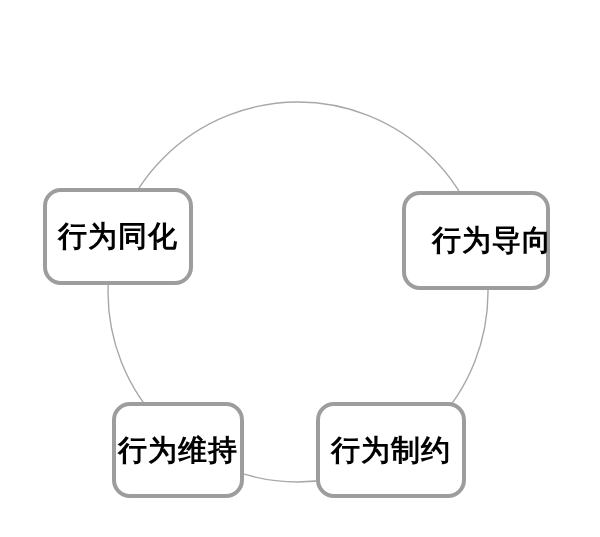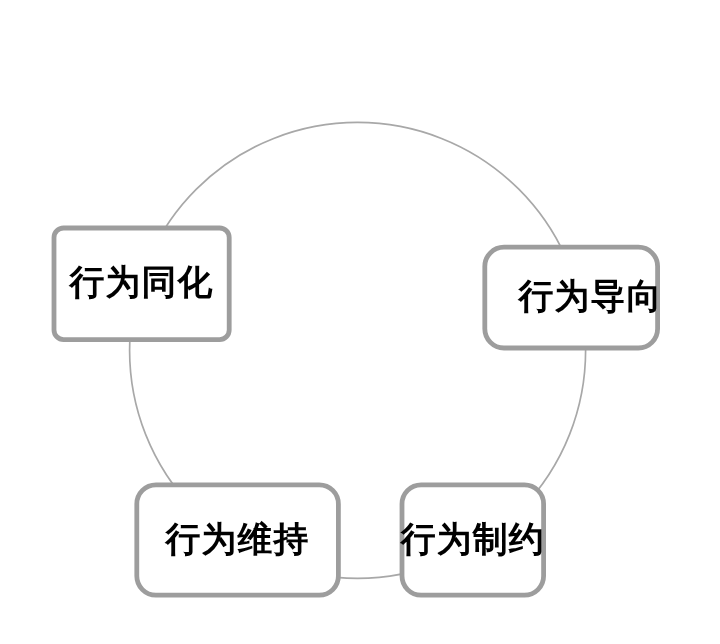--- a/index.html
+++ b/index.html
@@ -38,24 +38,24 @@
   }
   .node-label {
     font-weight: bold;
     font-size: 29px;
     line-height: 1;
     color: var(--text_color, #000000);
     letter-spacing: 1px;
     white-space: nowrap;
   }
   .node-top          { left: 222px; top: 60px;  width: 153px; height: 93px; }
-  .node-right        { left: 402px; top: 204px; width: 148px; height: 88px; padding-left: 32px; }
-  .node-bottom-right { left: 333px; top: 402px; width: 122px; height: 96px; }
-  .node-bottom-left  { left: 112px; top: 402px; width: 172px; height: 96px; }
-  .node-left         { left: 43px;  top: 188px; width: 150px; height: 97px; border-radius: 10px; }
+  .node-right        { left: 402px; top: 191px; width: 148px; height: 99px; padding-left: 32px; }
+  .node-bottom-right { left: 316px; top: 402px; width: 150px; height: 96px; }
+  .node-bottom-left  { left: 112px; top: 402px; width: 132px; height: 96px; }
+  .node-left         { left: 43px;  top: 188px; width: 150px; height: 97px; }
 </style>
 </head>
 <body>
 
 <div class="canvas">
 
   <svg class="cycle-svg" viewBox="0 0 600 537" xmlns="http://www.w3.org/2000/svg" aria-hidden="true">
     <circle cx="298" cy="292" r="190"></circle>
   </svg>
 

